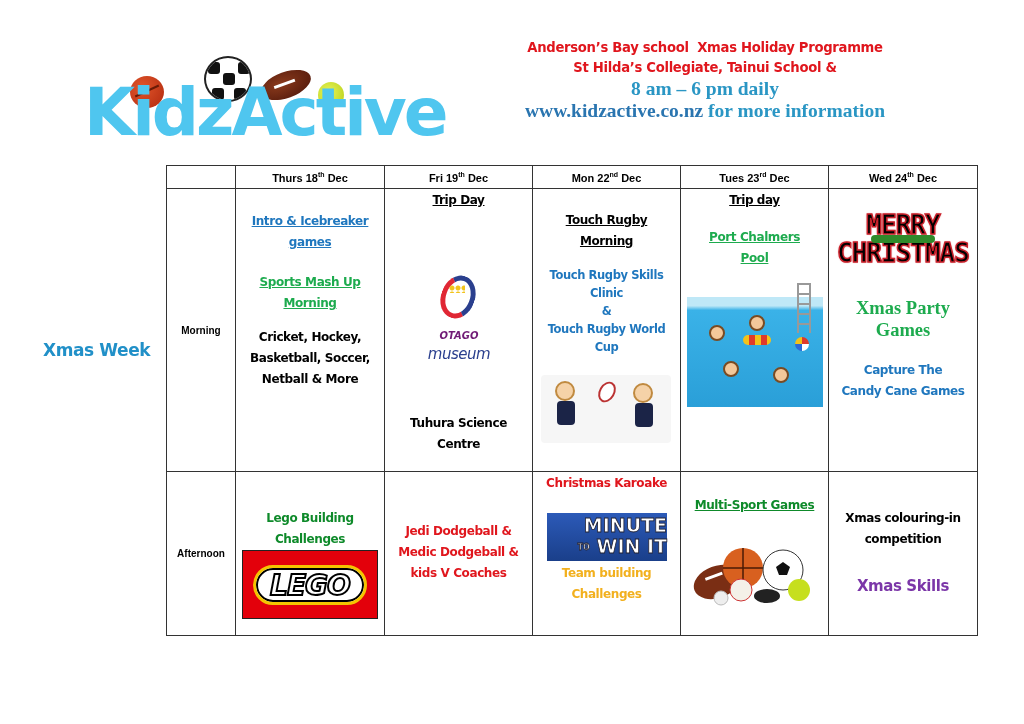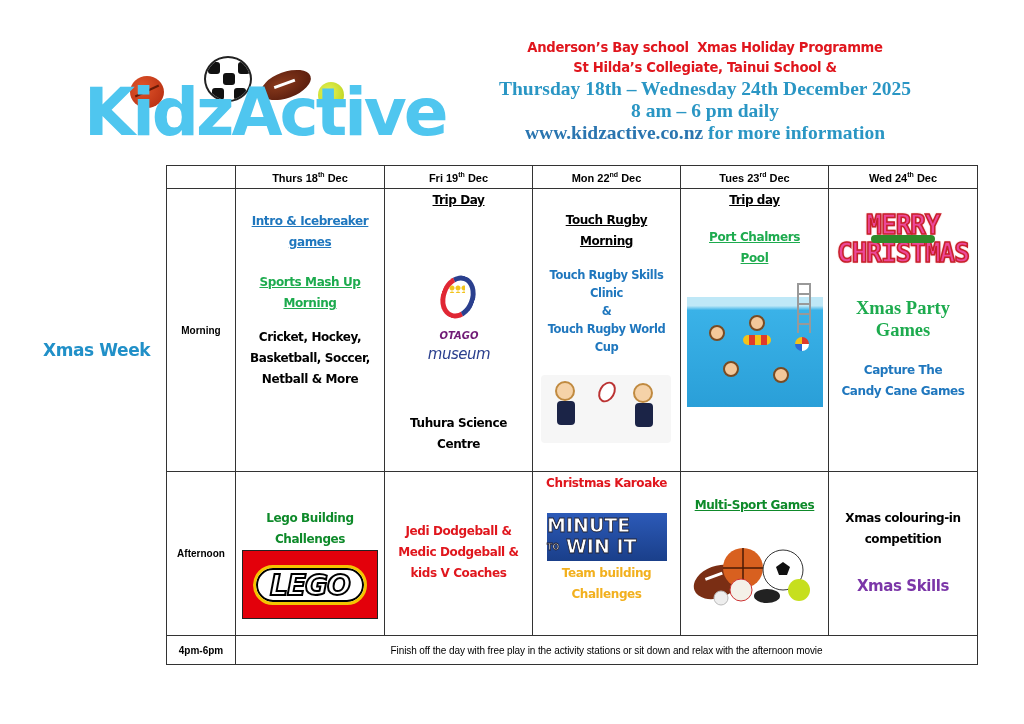--- a/index.html
+++ b/index.html
@@ -65,34 +65,34 @@
   .rugby-ball { position: absolute; left: 58px; top: 6px; width: 16px; height: 22px; background: #fff; border: 2px solid #b33; border-radius: 50%; transform: rotate(30deg); }
 
   .img-pool { position: absolute; left: 6px; top: 108px; width: 136px; height: 110px; background: linear-gradient(#bfe8f7 0 8%, #3ab2e8 12%, #2a9fd8 100%); }
   .pool-ladder { position: absolute; right: 12px; top: -14px; width: 14px; height: 50px; border-left: 2px solid #999; border-right: 2px solid #999;
                  background: repeating-linear-gradient(#999 0 2px, transparent 2px 10px); }
   .swimmer { position: absolute; width: 16px; height: 16px; border-radius: 50%; background: #f3c89a; border: 2px solid #7a4b22; }
   .ring { position: absolute; width: 28px; height: 10px; border-radius: 6px; background: repeating-linear-gradient(90deg,#f2c21a 0 6px,#e03a2a 6px 12px); }
   .beachball { position: absolute; width: 14px; height: 14px; border-radius: 50%; background: conic-gradient(#e03a2a 0 90deg,#fff 90deg 180deg,#2a6ad8 180deg 270deg,#f2c21a 270deg); }
 
   .img-xmas { position: absolute; left: 8px; top: 22px; width: 132px; height: 74px; }
-  .xmas-line { font-family: "DejaVu Sans Mono", monospace; font-weight: bold; color: #ec4899; text-align: center;
+  .xmas-line { font-family: "DejaVu Sans Mono", monospace; font-weight: bold; color: #000000; text-align: center;
                -webkit-text-stroke: 1.5px #c8202a; text-shadow: 0 0 2px #c8202a; letter-spacing: -1px; }
   .xmas-l1 { font-size: 26px; line-height: 28px; }
   .xmas-l2 { font-size: 26px; line-height: 28px; }
   .holly { position: absolute; left: 34px; top: 24px; width: 64px; height: 8px; background: #2f8a2a; border-radius: 4px; }
 
   .img-lego { position: absolute; left: 6px; top: 78px; width: 136px; height: 69px; background: #e3000b; border: 1.5px solid #222; }
   .lego-word { position: absolute; left: 10px; top: 14px; width: 114px; height: 40px; background: #fff; border: 3px solid #f4c400; border-radius: 20px;
                box-shadow: inset 0 0 0 2px #000; display:flex; align-items:center; justify-content:center;
                font-family: "DejaVu Sans", sans-serif; font-weight: bold; font-style: italic; font-size: 28px; letter-spacing: -1px; color: #fff;
                -webkit-text-stroke: 2px #000; }
 
   .img-min { position: absolute; left: 14px; top: 41px; width: 120px; height: 48px; background: linear-gradient(#2c5ab8, #1a3f8a); }
-  .min-t { position: absolute; left: 0; right: 0; text-align: left; color: #fff; font-family: "DejaVu Sans", sans-serif; font-weight: bold;
+  .min-t { position: absolute; left: 0; right: 0; text-align: right; color: #fff; font-family: "DejaVu Sans", sans-serif; font-weight: bold;
            -webkit-text-stroke: 0.8px #223; }
 
   .img-balls { position: absolute; left: 10px; top: 74px; width: 128px; height: 60px; }
 
   
 </style>
 </head>
 <body>
 
 <div class="logo">
@@ -105,21 +105,20 @@
       <i style="left:28px;top:30px;"></i>
   </div>
   <div class="ball ball-foot"></div>
   <div class="ball ball-tennis"></div>
   <div class="logo-word">KidzActive</div>
 </div>
 
 <div class="header">
   <div class="h-red" style="white-space:pre;">Anderson’s Bay school  Xmas Holiday Programme</div>
   <div class="h-red">St Hilda’s Collegiate, Tainui School &amp;</div>
-  <div class="h-teal">Thursday 18th – Wednesday 24th December 2025</div>
   <div class="h-teal">8 am – 6 pm daily</div>
   <div class="h-teal"><span class="h-url">www.kidzactive.co.nz</span><span style="white-space:pre;"> for more information</span></div>
 </div>
 
 <div class="side-label">Xmas Week</div>
 
 <table class="sched">
   <colgroup>
       <col class="c0">
       <col class="c1">
@@ -272,18 +271,14 @@
 
     <td>
       <div class="cell" style="height:163px;">
         <div class="abs b black" style="top:36px;">Xmas colouring-in</div>
         <div class="abs b black" style="top:57px;">competition</div>
         <div class="abs b purple" style="top:104px;font-size:15px;">Xmas Skills</div>
       </div>
     </td>
   </tr>
 
-  <tr class="r-late">
-    <td class="lbl">4pm-6pm</td>
-    <td class="note" colspan="5">Finish off the day with free play in the activity stations or sit down and relax with the afternoon movie</td>
-  </tr>
 </tbody>
   </table>
 
 </body></html>

